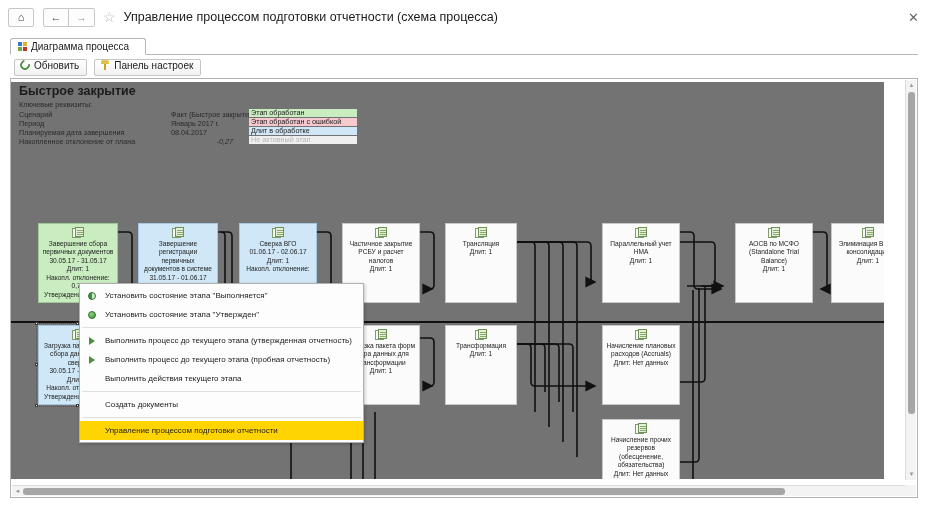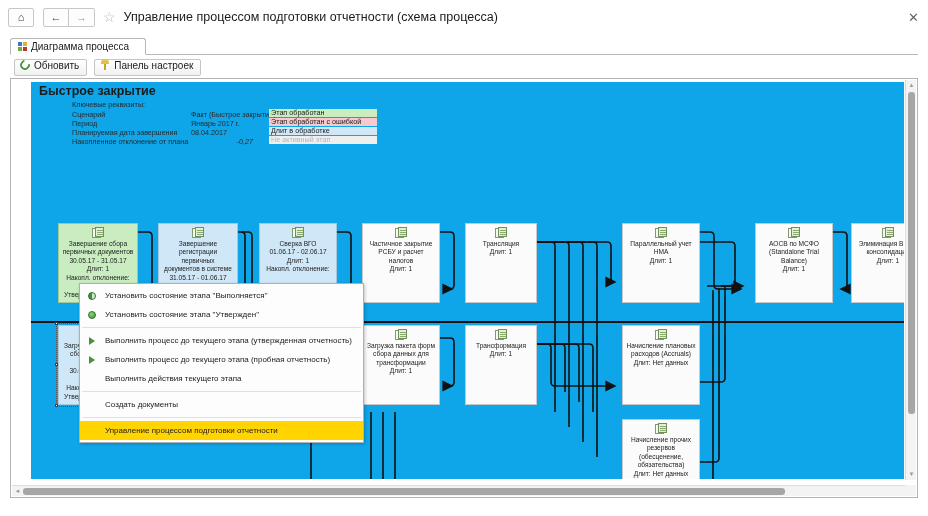--- a/index.html
+++ b/index.html
@@ -89,31 +89,31 @@
     content:""; position:absolute; left:1px; top:0px; width:8px; height:4px;
     background:#e0c14a; border-radius: 2px 2px 0 0;
   }
 
   
   .canvas-frame {
     position: absolute; left: 10px; top: 78px; width: 908px; height: 420px;
     border: 1px solid #b4b4b4; background: #ffffff;
   }
   .canvas-inner {
-    position: absolute; left: 20px; top: 3px; width: 873px; height: 397px;
-    overflow: hidden; background: #0ea5e9;
+    position: absolute; left: 0; top: 3px; width: 873px; height: 397px;
+    overflow: hidden; background: #737373;
   }
 
   
   .hdr-title {
     position: absolute; left: 8px; top: 2px;
     font-size: 12.5px; font-weight: bold; color: #1b1b1b;
   }
   .kv { position: absolute; font-size: 7.2px; color: #2a2a2a; white-space: nowrap; }
-  .kv-label { left: 8px; margin-left: 33px; }
+  .kv-label { left: 8px; }
   .kv-val { left: 160px; }
   .kv-val.num { left: 160px; width: 62px; text-align: right; font-style: italic; }
 
   .legend-item {
     position: absolute; left: 238px; width: 108px; height: 8px;
     font-size: 7.2px; line-height: 8px; padding-left: 2px;
     color: #1b1b1b; white-space: nowrap;
   }
 
   

